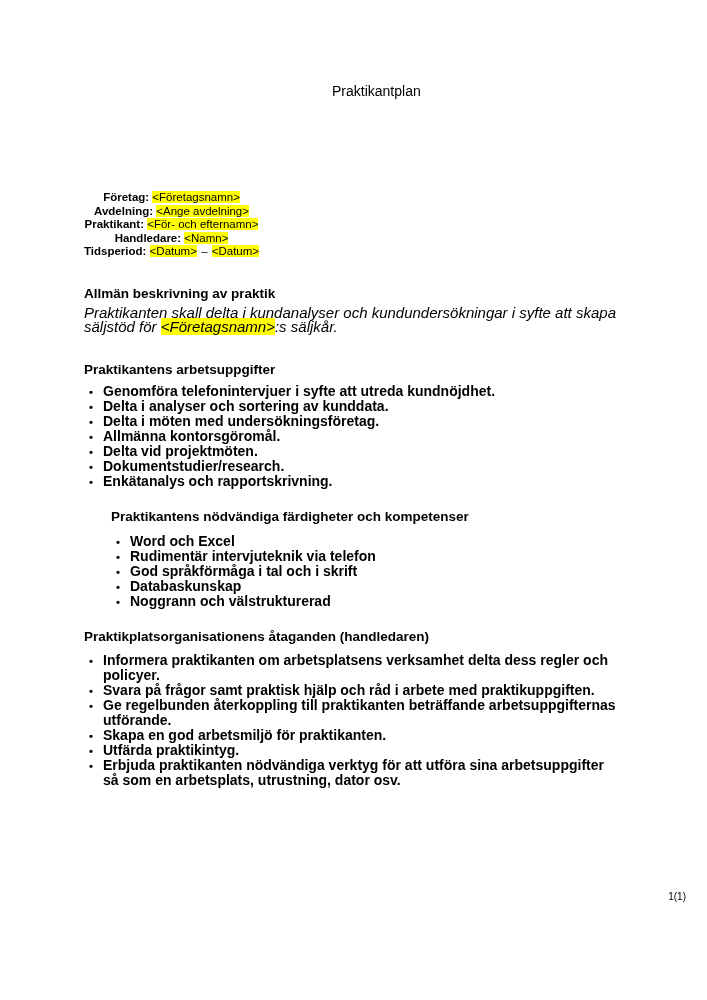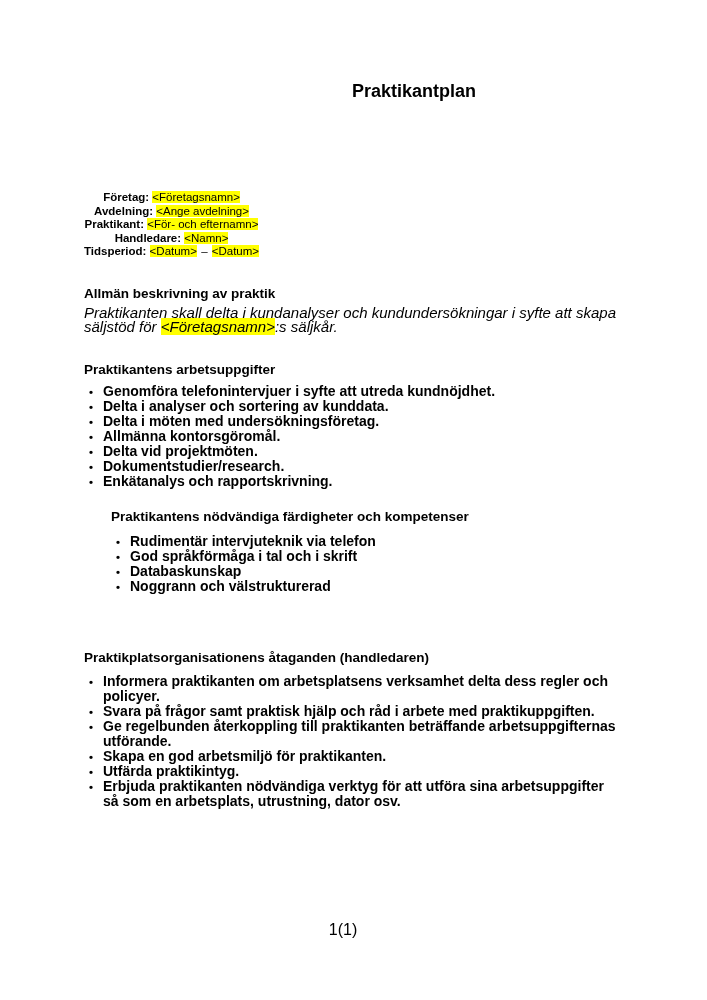--- a/index.html
+++ b/index.html
@@ -8,23 +8,23 @@
     width: 707px;
     height: 1000px;
     background: var(--page-bg, #ffffff);
     color: var(--text-color, #000000);
     font-family: "Liberation Sans", "DejaVu Sans", sans-serif;
     overflow: hidden;
   }
   .doc-title {
     position: absolute;
     top: 81px;
-    left: 352px;
-    font-size: 18px;
-    font-weight: bold;
+    left: 332px;
+    font-size: 14px;
+    font-weight: normal;
     line-height: 20px;
     white-space: nowrap;
   }
   .fields {
     position: absolute;
     top: 191px;
     left: 84px;
     font-size: 11.5px;
     line-height: 13.5px;
     text-align: center;
@@ -34,21 +34,21 @@
   .hl { background: var(--hl, #ffff00); }
   .sep { margin: 0 1px; }
   .section {
     position: absolute;
     left: 84px;
     width: 538px;
   }
   .s1 { top: 286px; }
   .s2 { top: 362px; }
   .s3 { top: 509px; margin-left: 27px; }
-  .s4 { top: 650px; }
+  .s4 { top: 629px; }
   .section h2 {
     margin: 0;
     font-size: 13.5px;
     font-weight: bold;
     line-height: 16px;
   }
   .section p.body {
     margin: 4px 0 0 0;
     font-size: 15px;
     line-height: 14px;
@@ -69,25 +69,25 @@
     padding-left: 19px;
   }
   .dot {
     position: absolute;
     left: 5px;
     top: 0;
   }
   .dot::before { content: "\2022"; font-size: 11.5px; }
   .page-footer {
     position: absolute;
-    top: 923px;
+    top: 890px;
     left: 0;
     width: 686px;
-    text-align: center;
-    font-size: 16px;
+    text-align: right;
+    font-size: 10px;
     line-height: 13px;
   }
 </style>
 </head>
 <body>
 
 <div class="page">
 
   <div class="doc-title">Praktikantplan</div>
 
@@ -130,20 +130,21 @@
       <li><span class="dot"></span><span>Allmänna kontorsgöromål.</span></li>
       <li><span class="dot"></span><span>Delta vid projektmöten.</span></li>
       <li><span class="dot"></span><span>Dokumentstudier/research.</span></li>
       <li><span class="dot"></span><span>Enkätanalys och rapportskrivning.</span></li>
     </ul>
   </div>
 
   <div class="section s3">
     <h2>Praktikantens nödvändiga färdigheter och kompetenser</h2>
     <ul>
+      <li><span class="dot"></span><span>Word och Excel</span></li>
       <li><span class="dot"></span><span>Rudimentär intervjuteknik via telefon</span></li>
       <li><span class="dot"></span><span>God språkförmåga i tal och i skrift</span></li>
       <li><span class="dot"></span><span>Databaskunskap</span></li>
       <li><span class="dot"></span><span>Noggrann och välstrukturerad</span></li>
     </ul>
   </div>
 
   <div class="section s4">
     <h2>Praktikplatsorganisationens åtaganden (handledaren)</h2>
     <ul>

